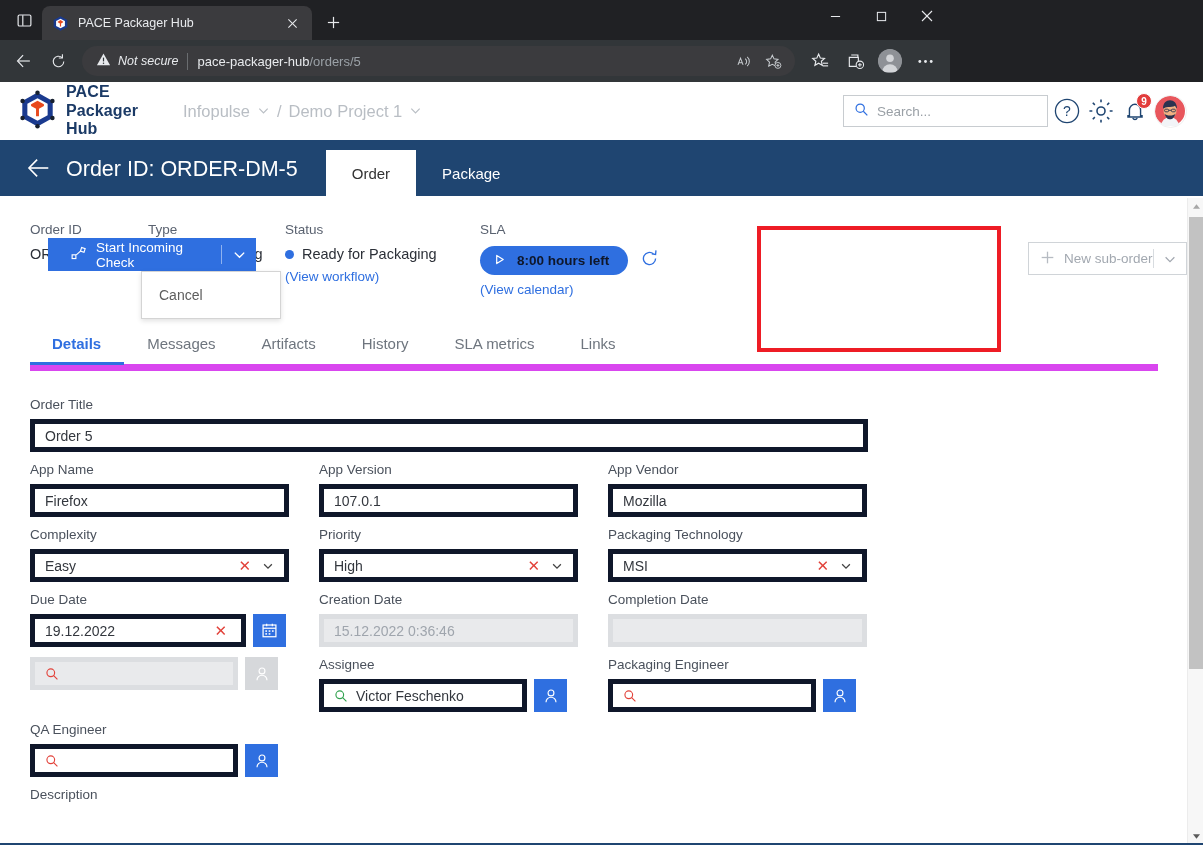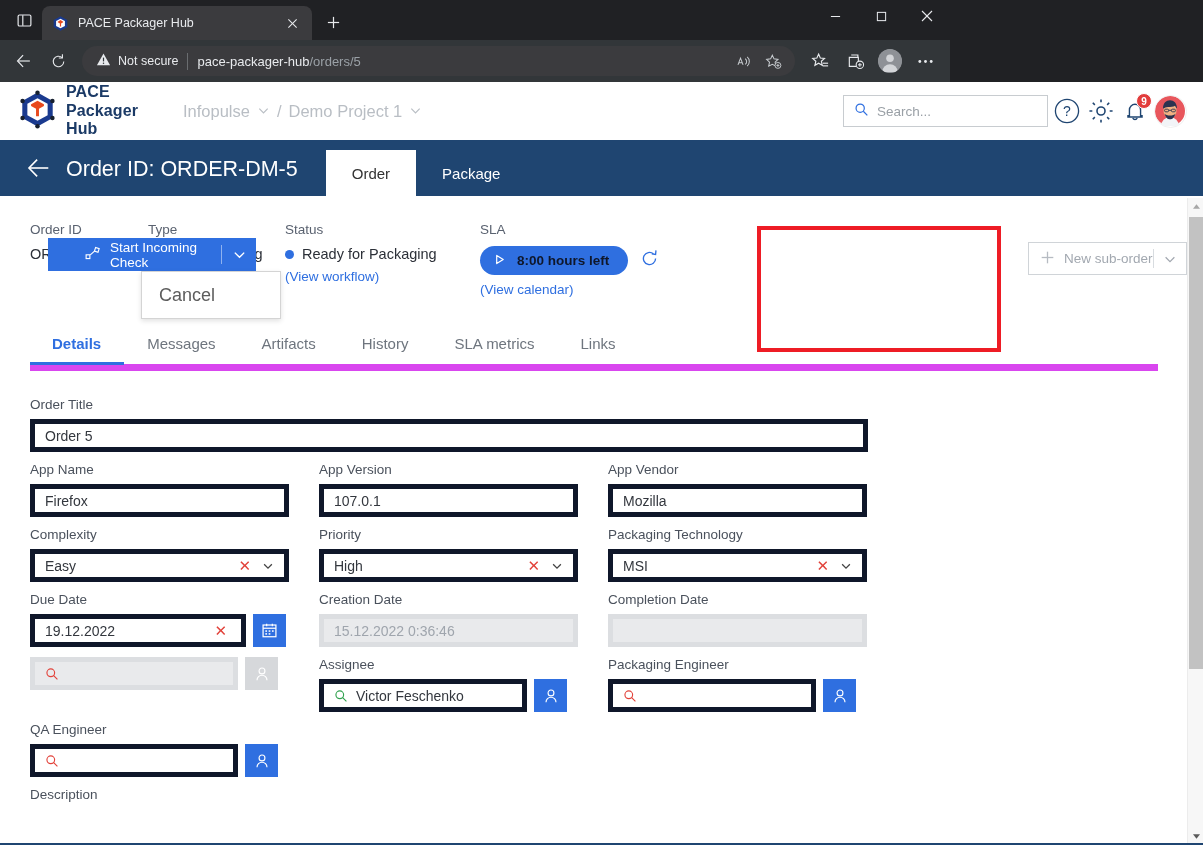--- a/index.html
+++ b/index.html
@@ -53,21 +53,21 @@
   .navbtn {
     width: 32px; height: 32px; border-radius: 50%;
     display: flex; align-items: center; justify-content: center; flex: none;
   }
   .omnibox {
     flex: 1; height: 30px; background: #3b3b3e; border-radius: 16px;
     display: flex; align-items: center; padding: 0 8px 0 14px; margin: 0 6px;
     gap: 7px; min-width: 0;
   }
   .notsecure { display: flex; align-items: center; gap: 7px; flex: none; }
-  .notsecure-text { color: #e8eaed; font-size: 12.5px; }
+  .notsecure-text { color: #e8eaed; font-size: 12.5px; font-style: italic; }
   .omni-sep { width: 1px; height: 17px; background: #6a6d70; flex: none; margin: 0 2px; }
   .url { font-size: 13px; color: #e8eaed; white-space: nowrap; overflow: hidden; }
   .url .dim { color: #9aa0a6; }
   .omni-icons { display: flex; align-items: center; gap: 2px; flex: none; margin-left: auto; }
   .omni-ic { width: 28px; height: 28px; display: flex; align-items: center; justify-content: center; border-radius: 50%; }
   .tb-icons { display: flex; align-items: center; gap: 1px; flex: none; }
   .tb-ic { width: 34px; height: 32px; display: flex; align-items: center; justify-content: center; border-radius: 5px; }
   .avatar-browser {
     width: 24px; height: 24px; border-radius: 50%; background: #8e9196;
     display: flex; align-items: flex-end; justify-content: center; overflow: hidden;
@@ -150,29 +150,29 @@
   
   .hl-box {
     position: absolute; left: 727px; top: 4px; width: 244px; height: 126px;
     border: 4px solid #ee1c25; background: #fff; z-index: 5;
   }
   .primary-btn {
     position: absolute; left: 18px; top: 16px; width: 208px; height: 33px;
     background: #2f6fe0; color: #fff; display: flex; align-items: center;
     font-size: 13.5px; z-index: 6;
   }
-  .pb-main { display: flex; align-items: center; gap: 10px; padding-left: 12px; flex: 1; margin-left: 25px; }
+  .pb-main { display: flex; align-items: center; gap: 10px; padding-left: 23px; flex: 1; }
   .pb-sep { width: 1px; height: 19px; background: #8fb2ef; }
   .pb-caret { width: 34px; display: flex; align-items: center; justify-content: center; }
   .menu {
     position: absolute; left: 111px; top: 49px; width: 140px; height: 48px;
     background: #fff; border: 1px solid #d4d4d4; box-shadow: 0 2px 5px rgba(0,0,0,.12);
     display: flex; align-items: center; z-index: 7;
   }
-  .menu-item { font-size: 18px; color: #5d5d5d; padding-left: 17px; }
+  .menu-item { font-size: 14px; color: #5d5d5d; padding-left: 17px; }
 
   .subbtn {
     position: absolute; left: 998px; top: 20px; width: 159px; height: 33px;
     border: 1px solid #d0d4d8; background: #fff; display: flex; align-items: center;
     color: #a2a8b0; font-size: 13.5px;
   }
   .sb-main { display: flex; align-items: center; gap: 9px; padding-left: 11px; flex: 1; }
   .sb-sep { width: 1px; height: 19px; background: #d8dce0; }
   .sb-caret { width: 32px; display: flex; align-items: center; justify-content: center; }
 

